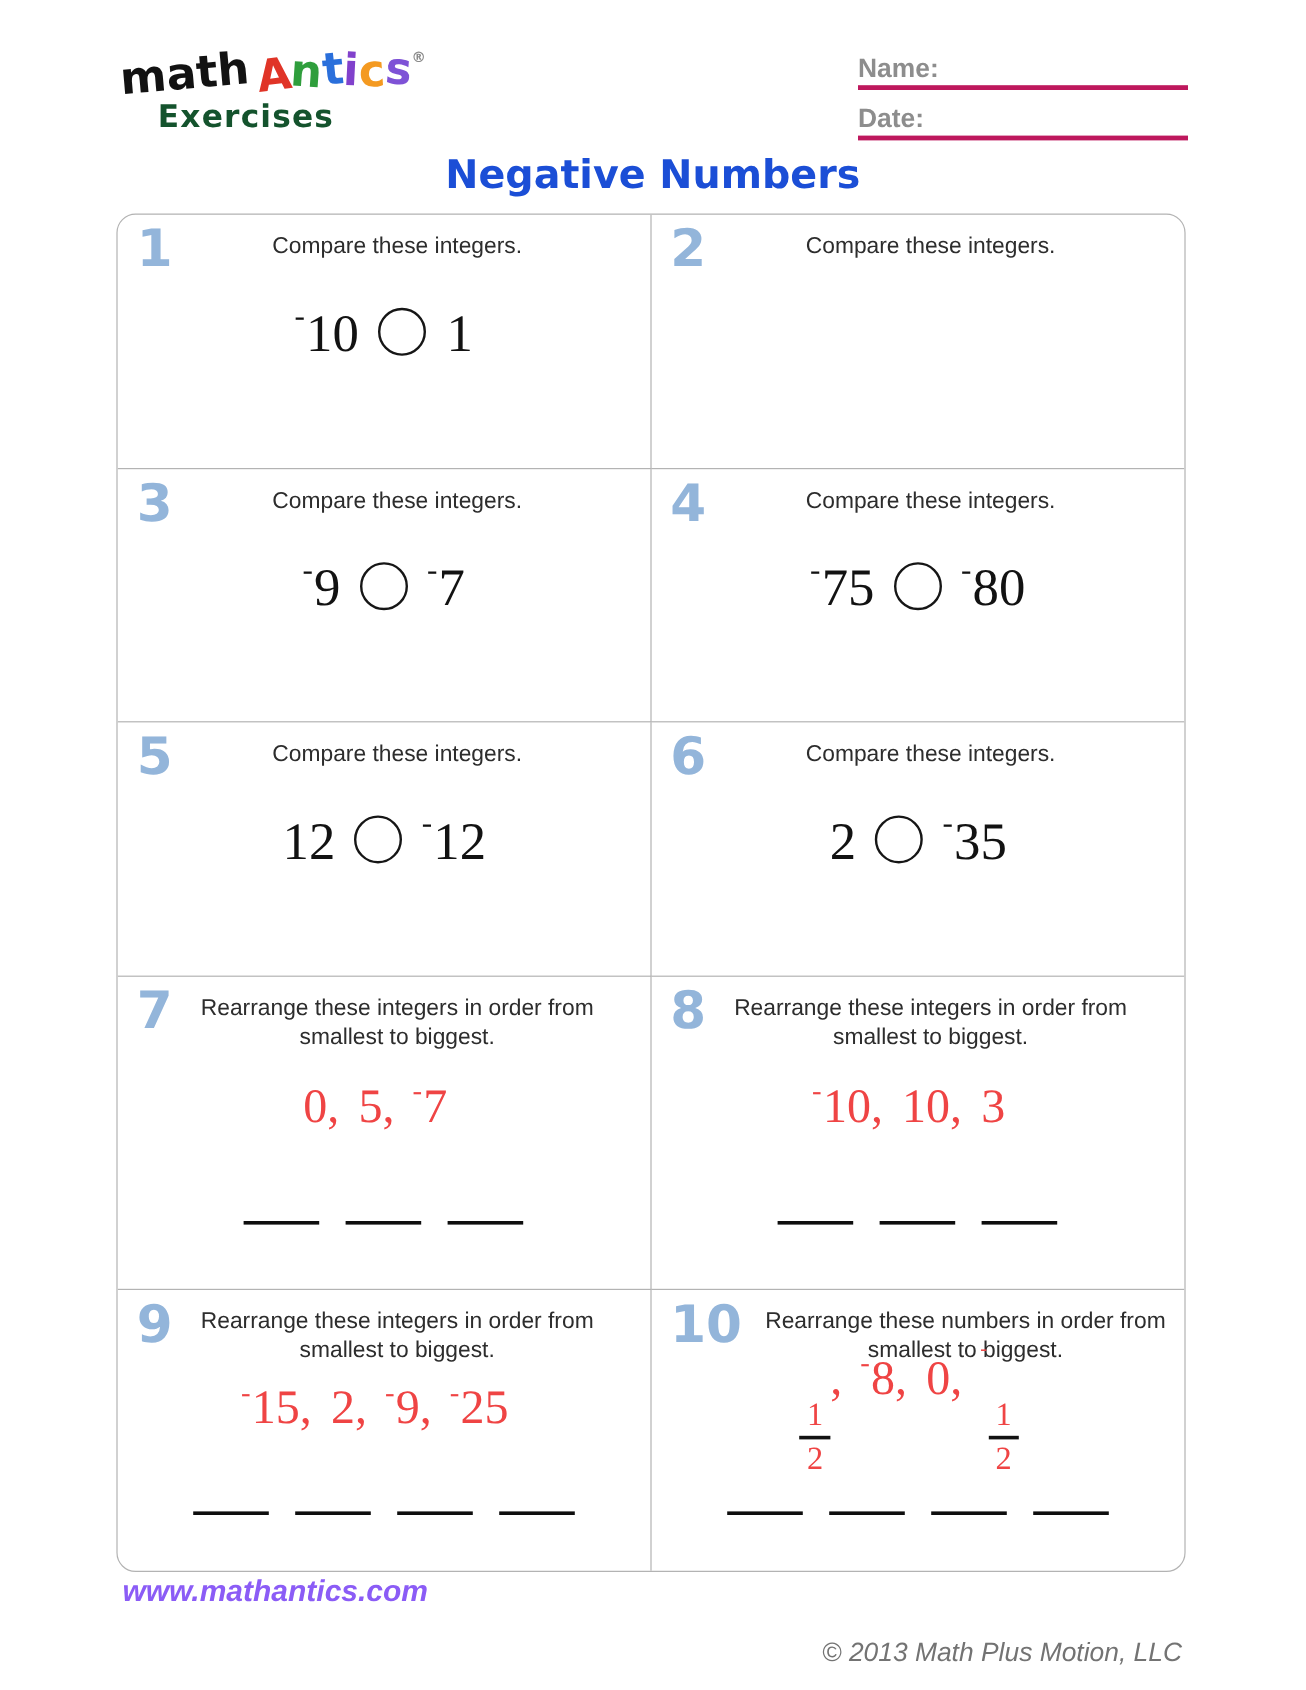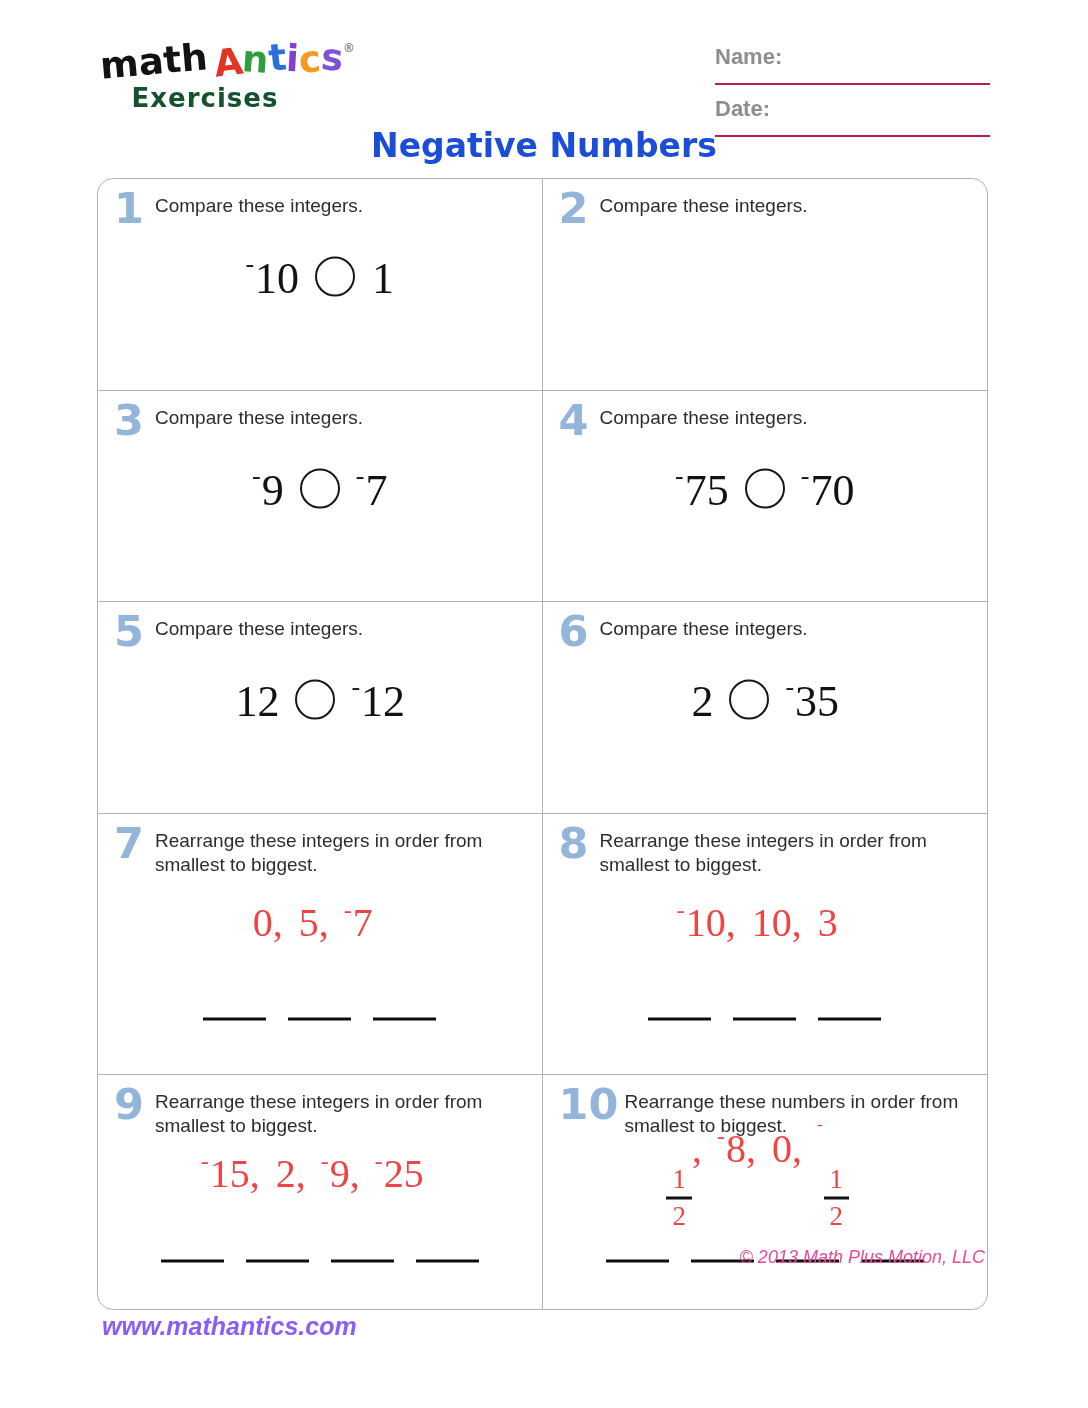--- a/index.html
+++ b/index.html
@@ -17,42 +17,42 @@
   .antics span:nth-child(3){transform:rotate(-6deg) translateY(-4px);}
   .antics span:nth-child(4){transform:rotate(3deg) translateY(-3px);}
   .antics span:nth-child(5){transform:rotate(-4deg) translateY(-2px);}
   .antics span:nth-child(6){transform:rotate(5deg) translateY(-4px);}
   .logo-reg{font-size:12px;vertical-align:22px;color:#8a8a8a;font-family:"DejaVu Sans",sans-serif;}
   .logo-sub{font-family:"DejaVu Sans",sans-serif;font-weight:bold;font-size:26px;
             color:#14532d;margin-top:3px;letter-spacing:1px;}
 
   
   .fields{position:absolute;left:715px;top:44px;width:275px;}
-  .field{border-bottom:2px solid #be185d;margin-bottom:11px;padding-bottom:13px;height:26px;}
+  .field{border-bottom:4px solid #be185d;margin-bottom:11px;padding-bottom:1px;height:26px;}
   .field-label{color:#8d8d8d;font-weight:bold;font-size:22px;line-height:26px;}
 
   
   .title{position:absolute;top:126px;left:0;width:1088px;text-align:center;
          font-family:"DejaVu Sans",sans-serif;font-weight:bold;font-size:33px;
          letter-spacing:0px;}
 
   
   .grid{position:absolute;left:97px;top:178px;width:891px;height:1132px;
         display:grid;grid-template-columns:1fr 1fr;
         grid-template-rows:212px 211px 212px 261px 236px;
         border:1.5px solid #b3b3b3;border-radius:16px;overflow:hidden;
         box-sizing:border-box;background:#fff;}
   .cell{position:relative;border-right:1px solid #b3b3b3;border-bottom:1px solid #b3b3b3;}
   .cell:nth-child(2n){border-right:none;}
   .cell:nth-child(9),.cell:nth-child(10){border-bottom:none;}
 
   .pnum{position:absolute;left:16px;top:8px;font-family:"DejaVu Sans",sans-serif;
         font-weight:bold;font-size:43px;line-height:1;color:#93b5da;}
   .instr{position:absolute;left:57px;top:15px;width:352px;font-size:19px;
-         line-height:1.25;color:#2d2d2d;}
+         line-height:1.25;color:#2d2d2d;text-align:center;}
   .wide .instr{left:82px;width:360px;}
 
   
   .compare{position:absolute;left:0;right:0;top:46%;transform:translateY(-50%);
            text-align:center;font-family:"Liberation Serif",serif;font-size:44px;
            color:#121212;white-space:nowrap;}
   .neg{display:inline-block;font-size:26px;vertical-align:21px;margin-right:1px;}
   .circle{display:inline-block;width:36px;height:36px;border:2.5px solid #161616;
           border-radius:50%;margin:0 16px;vertical-align:-4px;background:#fff;}
 
@@ -67,22 +67,22 @@
   .fnum{border-bottom:3px solid #121212;padding:1px 6px 4px;}
   .fden{padding-top:3px;}
   .fneg{display:inline-block;font-size:17px;vertical-align:32px;margin-right:1px;}
   .blanks{position:absolute;left:0;right:0;top:79%;transform:translateY(-50%);
           text-align:center;font-size:0;}
   .blank{display:inline-block;width:63px;height:3px;background:#0e0e0e;margin:0 11px;}
 
   
   .footer-site{position:absolute;left:102px;top:1312px;font-weight:bold;
                font-style:italic;font-size:25px;color:#8b5cf6;}
-  .footer-copy{position:absolute;right:103px;top:1247px;font-style:italic;
-               font-size:18px;color:#ec4899;}
+  .footer-copy{position:absolute;right:103px;top:1364px;font-style:italic;
+               font-size:22px;color:#737373;}
 </style>
 </head>
 <body>
 
 <div class="page">
 
   <div class="logo">
     <div class="logo-line1">
       <span class="logo-math">math</span><span class="antics"><span style="color: rgb(224, 52, 39);">A</span><span style="color: rgb(47, 158, 60);">n</span><span style="color: rgb(42, 111, 219);">t</span><span style="color: rgb(129, 65, 204);">i</span><span style="color: rgb(244, 154, 33);">c</span><span style="color: rgb(126, 82, 214);">s</span></span><span class="logo-reg">®</span>
     </div>
@@ -120,21 +120,21 @@
       <span class="instr">Compare these integers.</span>
       <div class="compare">
         <span><span class="neg">-</span><span>9</span></span><span class="circle"></span><span><span class="neg">-</span><span>7</span></span>
       </div>
     </div>
 
     <div class="cell">
       <span class="pnum">4</span>
       <span class="instr">Compare these integers.</span>
       <div class="compare">
-        <span><span class="neg">-</span><span>75</span></span><span class="circle"></span><span><span class="neg">-</span><span>70</span></span>
+        <span><span class="neg">-</span><span>75</span></span><span class="circle"></span><span><span class="neg">-</span><span>80</span></span>
       </div>
     </div>
 
     <div class="cell">
       <span class="pnum">5</span>
       <span class="instr">Compare these integers.</span>
       <div class="compare">
         <span><span class="neg"></span><span>12</span></span><span class="circle"></span><span><span class="neg">-</span><span>12</span></span>
       </div>
     </div>

